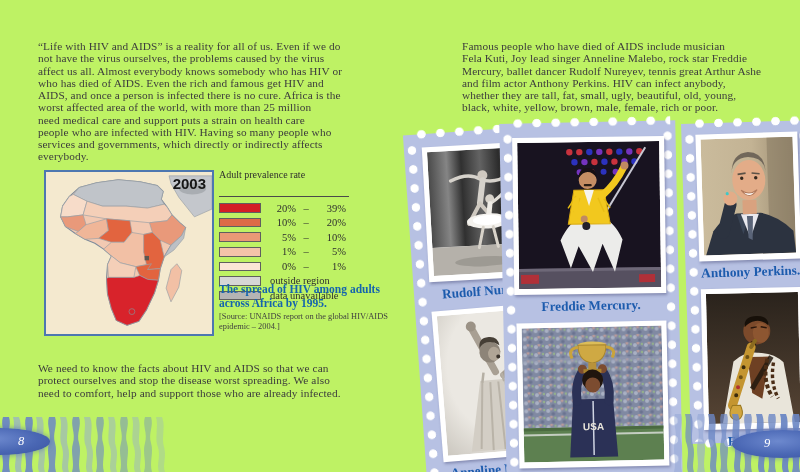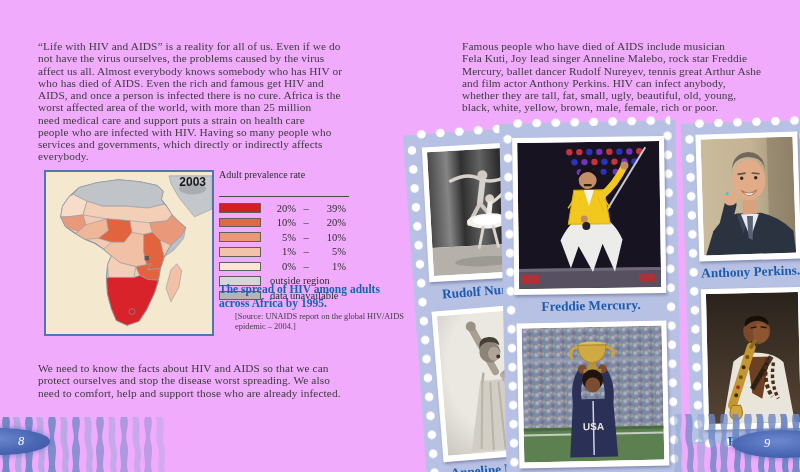--- a/index.html
+++ b/index.html
@@ -1,40 +1,40 @@
 <!DOCTYPE html>
 <html><head>
 <meta charset="utf-8">
 <style>
   * { margin:0; padding:0; box-sizing:border-box; }
   html,body { width:800px; height:472px; background:#fff; }
   body { font-family:"Liberation Serif", serif; }
-  .spread { position:relative; width:800px; height:472px; overflow:hidden; background:#f0abfc; }
+  .spread { position:relative; width:800px; height:472px; overflow:hidden; background:#bef264; }
 
   
   .body-text { position:absolute; font-size:11.3px; line-height:12.25px; color:#3c3c3c; letter-spacing:.1px; }
   .body-text .tline { white-space:nowrap; }
   #para1 { left:38px; top:40px; width:360px; }
   #para2 { left:38px; top:362px; width:366px; }
   #para3 { left:462px; top:40px; width:340px; }
 
   
   .map-box { position:absolute; left:44px; top:170px; width:170px; height:166px; border:2px solid #4d77b0; background:#f4e9cf; overflow:hidden; }
-  .map-year { position:absolute; top:3px; right:6px; font-family:"Liberation Sans",sans-serif; font-weight:bold; font-size:12px; color:#161616; }
+  .map-year { position:absolute; top:3px; right:6px; font-family:"Liberation Sans",sans-serif; font-weight:bold; font-size:15px; color:#161616; }
 
   
   .legend { position:absolute; left:219px; top:169px; width:176px; font-size:10.5px; color:#2e2e2e; }
   .legend-title { font-size:10px; padding-bottom:16px; border-bottom:1.5px solid #4a4a4a; margin-bottom:5px; width:130px; }
   .legend-row { display:flex; align-items:center; height:12px; margin-bottom:2.6px; }
   .swatch { width:42px; height:9.5px; border:1px solid #5f5f5f; margin-right:9px; flex:0 0 auto; }
   .lg-min { width:26px; text-align:right; }
   .lg-dash { width:20px; text-align:center; }
   .lg-max { width:30px; text-align:right; }
   .map-caption { position:absolute; left:219px; top:283px; width:172px; font-weight:bold; font-size:11.5px; line-height:13.5px; color:#1565ad; }
-  .map-source { position:absolute; left:219px; top:312px; width:178px; font-size:8.4px; line-height:10px; color:#3f3f3f;margin-left:16px; }
+  .map-source { position:absolute; left:219px; top:312px; width:178px; font-size:8.4px; line-height:10px; color:#3f3f3f; }
 
   
   .strips { position:absolute; left:400px; top:0; width:400px; height:472px; overflow:hidden; }
   .strip { position:absolute; background:#b7c1e3; }
   .strip-inner { position:relative; display:flex; flex-direction:column; align-items:center; height:100%; }
   .dots-v { position:absolute; top:2px; bottom:2px; width:14px;
             background-image:radial-gradient(circle, #fff 3.9px, rgba(255,255,255,0) 4.6px);
             background-size:14px 19px; background-position:50% 4px; }
   .dots-left { left:1px; } .dots-right { right:1px; }
   .dots-h { position:absolute; left:5px; right:5px; height:14px;

